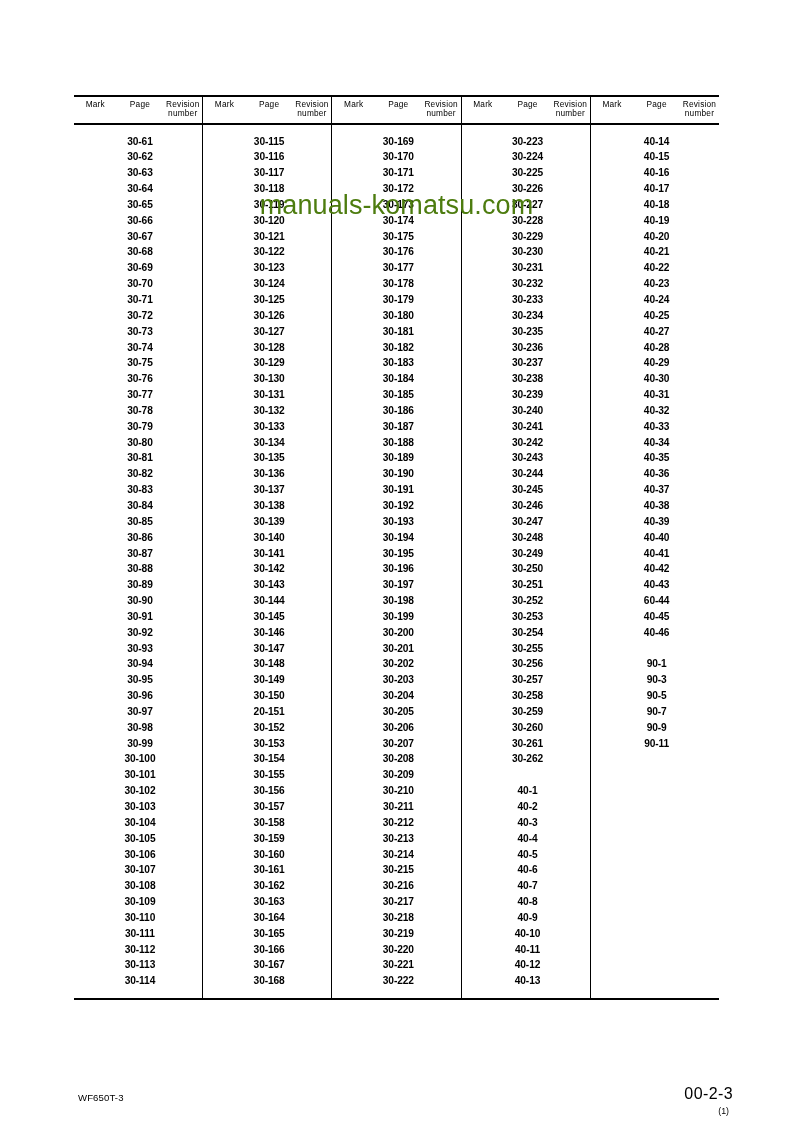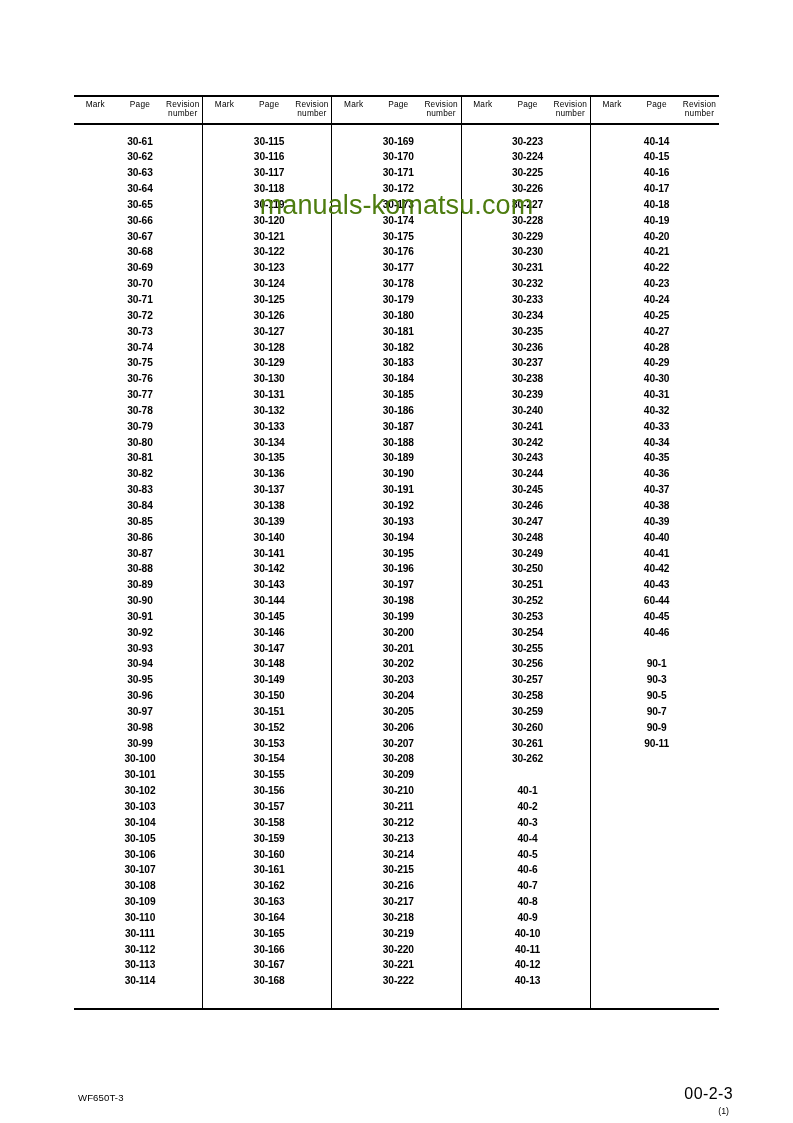--- a/index.html
+++ b/index.html
@@ -66,21 +66,21 @@
     white-space: nowrap;
   }
   tbody td.page-cell {
     font-weight: bold;
     letter-spacing: -0.1px;
   }
   tbody tr:first-child td { padding-top: 9px; }
 
   tbody tr.last-row td {
     border-bottom: 2.4px solid #000;
-    padding-bottom: 19px;
+    padding-bottom: 9px;
     margin-top: 40px;
   }
 
   
   .watermark {
     position: absolute;
     left: 0;
     top: 190px;
     width: 793px;
     text-align: center;
@@ -773,21 +773,21 @@
           <td class="rev-cell"></td>
           <td class="mark-cell grp-start"></td>
           <td class="page-cell">90-5</td>
           <td class="rev-cell"></td>
         </tr>
         <tr>
           <td class="mark-cell"></td>
           <td class="page-cell">30-97</td>
           <td class="rev-cell"></td>
           <td class="mark-cell grp-start"></td>
-          <td class="page-cell">30-151</td>
+          <td class="page-cell">20-151</td>
           <td class="rev-cell"></td>
           <td class="mark-cell grp-start"></td>
           <td class="page-cell">30-205</td>
           <td class="rev-cell"></td>
           <td class="mark-cell grp-start"></td>
           <td class="page-cell">30-259</td>
           <td class="rev-cell"></td>
           <td class="mark-cell grp-start"></td>
           <td class="page-cell">90-7</td>
           <td class="rev-cell"></td>

